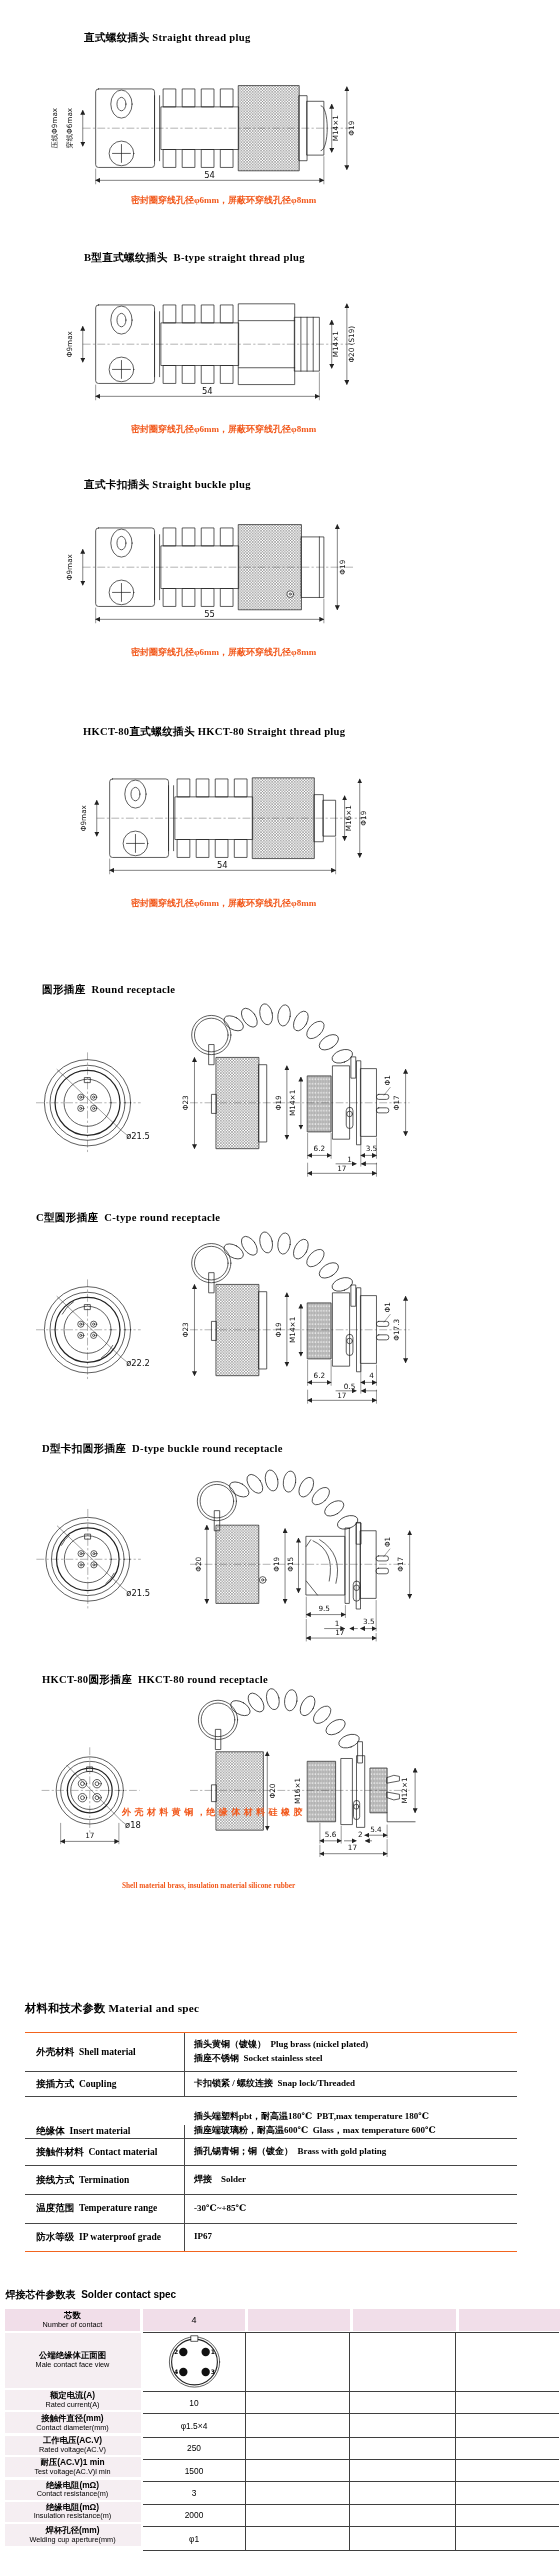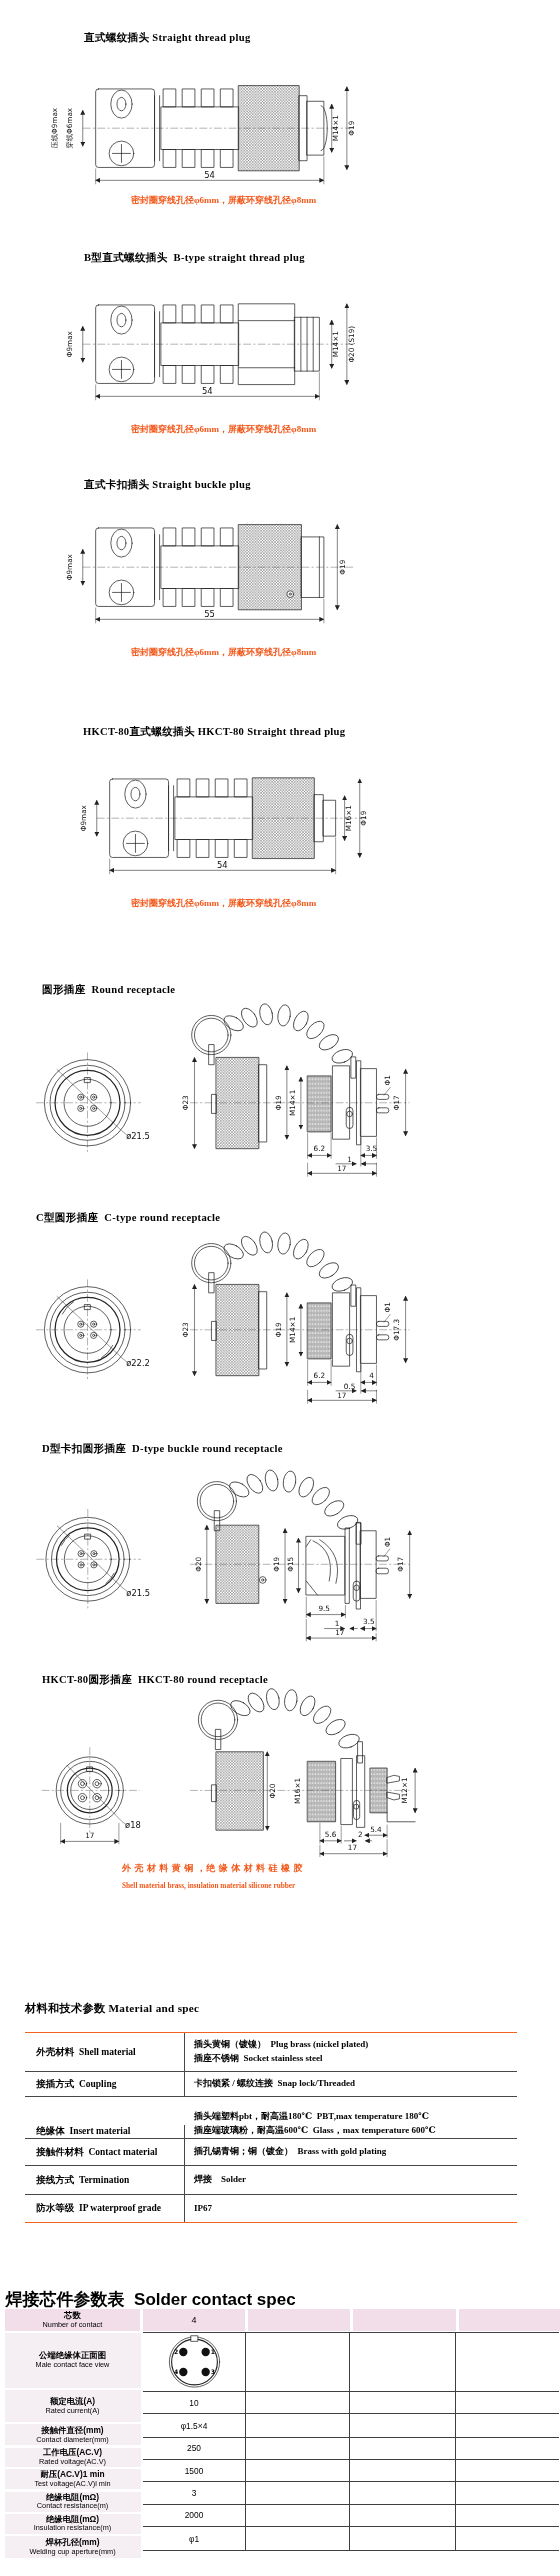--- a/index.html
+++ b/index.html
@@ -21,21 +21,21 @@
   #mat-table{position:absolute;left:25px;top:2032px;width:492px;box-sizing:border-box;
      border-top:1.7px solid #F2641E;border-bottom:1.7px solid #F2641E;}
   .mrow{display:flex;box-sizing:border-box;border-bottom:1.1px solid #474747;}
   .mrow:last-child{border-bottom:none;}
   .mlabel{width:160px;box-sizing:border-box;border-right:1.1px solid #474747;
      display:flex;align-items:center;padding-left:11.2px;font-size:9.5px;font-weight:700;white-space:pre;}
   .mvalue{flex:1;display:flex;flex-direction:column;justify-content:center;
      padding-left:9px;font-size:9px;font-weight:700;white-space:pre;line-height:1.55;}
   
   .sans{font-family:"Liberation Sans","DejaVu Sans",sans-serif;}
-  #sol-title{position:absolute;left:5.6px;top:2288px;font-size:17px;font-weight:700;white-space:pre;}
+  #sol-title{position:absolute;left:5.6px;top:2288px;font-size:10px;font-weight:700;white-space:pre;}
   #sol-header{position:absolute;left:4.5px;top:2309px;width:555px;height:22px;display:flex;gap:2.2px;}
   #sol-header .hcell{background:#F1DEE9;height:22px;box-sizing:border-box;
      display:flex;flex-direction:column;align-items:center;justify-content:center;}
   .lab-cn{font-size:8.4px;font-weight:700;line-height:1.15;}
   .lab-en{font-size:7.3px;line-height:1.15;}
   #sol-labels{position:absolute;left:4.5px;top:2333px;width:136px;}
   .scell{background:#F5EEF2;margin-bottom:2.2px;display:flex;flex-direction:column;
      align-items:center;justify-content:center;text-align:center;}
   #sol-grid{position:absolute;left:143px;top:2332px;width:416px;box-sizing:border-box;
      border-top:1.1px solid #3f3f3f;display:grid;grid-template-columns:103px 104px 106px 103px;}
@@ -508,21 +508,21 @@
       <text class="dt" text-anchor="middle" x="604" y="281">2</text>
       <line class="ext" x1="652" y1="258" x2="652" y2="282"></line>
       <line class="dim" x1="612" y1="277" x2="652" y2="277"></line>
       <text class="dt" text-anchor="middle" x="632" y="271">5.4</text>
       <line class="ext" x1="532" y1="294" x2="532" y2="316"></line>
         <line class="ext" x1="652" y1="284" x2="652" y2="316"></line>
       <line class="dim" x1="532" y1="310" x2="652" y2="310"></line>
       <text class="dt" text-anchor="middle" x="590" y="304">17</text>
     </g>
   </svg>
-  <div class="note" style="left:122px;top:1862px;letter-spacing:0.6px;">外 壳 材 料 黄 铜 ，绝 缘 体 材 料 硅 橡 胶</div>
+  <div class="note" style="left:122px;top:1806px;letter-spacing:0.6px;">外 壳 材 料 黄 铜 ，绝 缘 体 材 料 硅 橡 胶</div>
   <div class="note note-en" style="left:122px;top:1881px;">Shell material brass, insulation material silicone rubber</div>
 
   <div class="sec-title" style="left:25px;top:2001px;font-size:11.2px;">材料和技术参数 Material and spec</div>
   <div id="mat-table">
     <div class="mrow" style="height:39px;">
       <div class="mlabel">外壳材料  Shell material</div>
       <div class="mvalue"><span>插头黄铜（镀镍）  Plug brass (nickel plated)</span><span>插座不锈钢  Socket stainless steel</span></div>
     </div>
     <div class="mrow" style="height:25px;">
       <div class="mlabel">接插方式  Coupling</div>
@@ -533,20 +533,24 @@
       <div class="mvalue"><span>插头端塑料pbt，耐高温180℃  PBT,max temperature 180℃</span><span>插座端玻璃粉，耐高温600℃  Glass，max temperature 600℃</span></div>
     </div>
     <div class="mrow" style="height:27px;">
       <div class="mlabel">接触件材料  Contact material</div>
       <div class="mvalue"><span>插孔锡青铜；铜（镀金）  Brass with gold plating</span></div>
     </div>
     <div class="mrow" style="height:29px;">
       <div class="mlabel">接线方式  Termination</div>
       <div class="mvalue"><span>焊接    Solder</span></div>
     </div>
+    <div class="mrow" style="height:28.6px;">
+      <div class="mlabel">温度范围  Temperature range</div>
+      <div class="mvalue"><span>-30℃~+85℃</span></div>
+    </div>
     <div class="mrow" style="height:27px;">
       <div class="mlabel">防水等级  IP waterproof grade</div>
       <div class="mvalue"><span>IP67</span></div>
     </div>
   </div>
 
   <div id="sol-title" class="sans">焊接芯件参数表  Solder contact spec</div>
 
   <div id="sol-header" class="sans">
     <div class="hcell" style="width:136px;">
@@ -557,21 +561,21 @@
     <div class="hcell" style="width:103px;"></div>
     <div class="hcell" style="width:104px;"></div>
     <div class="hcell" style="width:101px;"></div>
   </div>
 
   <div id="sol-labels" class="sans">
     <div class="scell" style="height:55px;">
       <span class="lab-cn">公端绝缘体正面图</span>
       <span class="lab-en">Male contact face view</span>
     </div>
-    <div class="scell" style="height:32px;">
+    <div class="scell" style="height:20px;">
       <span class="lab-cn">额定电流(A)</span>
       <span class="lab-en">Rated current(A)</span>
     </div>
     <div class="scell" style="height:21px;">
       <span class="lab-cn">接触件直径(mm)</span>
       <span class="lab-en">Contact diameter(mm)</span>
     </div>
     <div class="scell" style="height:19.6px;">
       <span class="lab-cn">工作电压(AC.V)</span>
       <span class="lab-en">Rated voltage(AC.V)</span>

